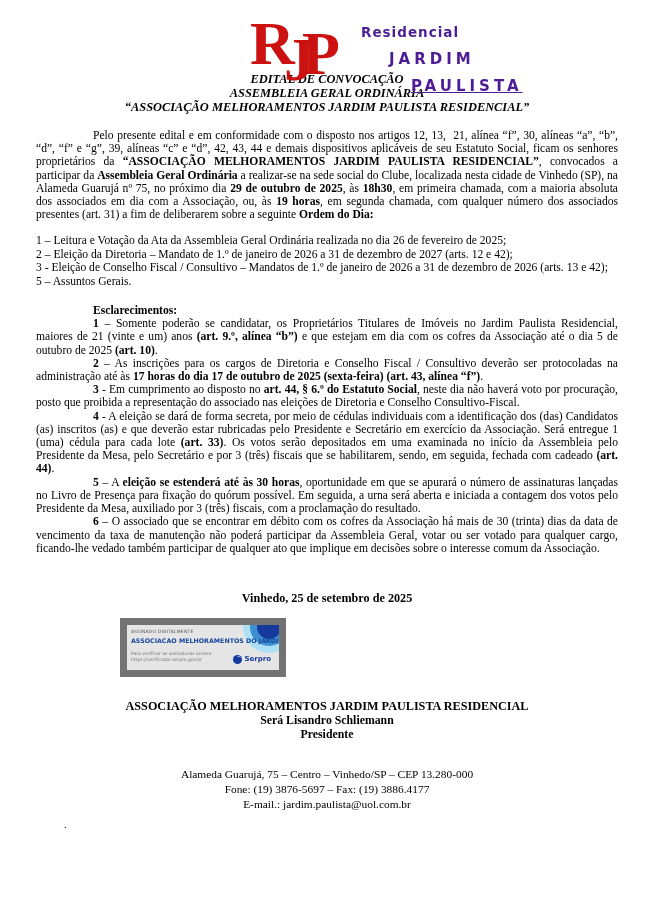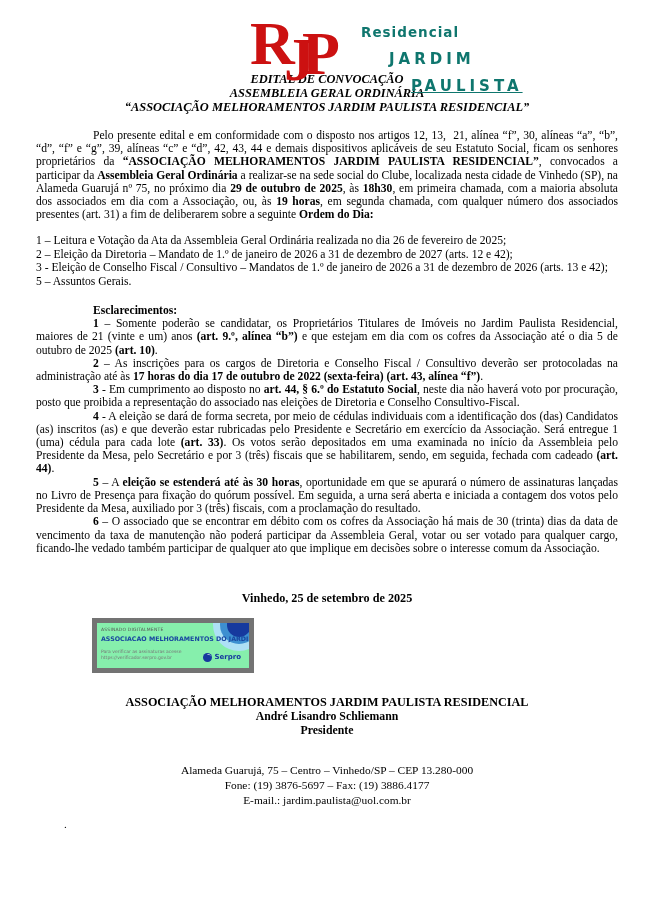--- a/index.html
+++ b/index.html
@@ -10,38 +10,38 @@
     font-family:"Liberation Serif", serif;
     color:#000;
     overflow:hidden;
   }
   
   .letterhead{position:absolute;top:0;left:0;width:100%;height:120px;}
   .mono{position:absolute;font-family:"Liberation Serif",serif;font-weight:bold;color:#cc1111;line-height:1;}
   .mono-r{left:250px;top:12px;font-size:62px;}
   .mono-j{left:284px;top:28px;font-size:62px;}
   .mono-p{left:302px;top:22px;font-size:62px;}
-  .brand{position:absolute;font-family:"DejaVu Sans",sans-serif;font-weight:bold;color:#0f766e;}
+  .brand{position:absolute;font-family:"DejaVu Sans",sans-serif;font-weight:bold;color:#4c1d95;}
   .brand-1{left:361px;top:24px;font-size:13.5px;letter-spacing:1px;}
   .brand-2{left:389px;top:50px;font-size:15px;letter-spacing:4px;}
   .brand-3{left:411px;top:77px;font-size:15px;letter-spacing:4px;text-decoration:underline;}
   
   .title-block{margin:0 36px;padding-top:72px;text-align:center;font-weight:bold;font-size:12.4px;line-height:14px;font-style:italic;}
   
   .body-par{margin:0 36px;text-align:justify;text-indent:57px;font-size:11.6px;line-height:13.2px;}
   .intro{margin-top:15px;}
   .agenda{margin:13px 36px 0;font-weight:normal;font-size:11.6px;line-height:13.4px;text-align:justify;}
   .clar{margin-top:16px;}
   .clar-heading{font-weight:bold;}
   b{font-weight:bold;}
   
   .date-line{margin-top:36px;text-align:center;font-weight:bold;font-size:12.2px;}
   .stamp{
-    position:relative;margin:12px 0 0 92px;width:152px;height:45px;
-    background:#86efac;border:5px solid #737373;overflow:hidden;
+    position:relative;margin:12px 0 0 120px;width:152px;height:45px;
+    background:#e5e5e5;border:7px solid #737373;overflow:hidden;
     font-family:"DejaVu Sans",sans-serif;
   }
   .stamp-arcs{position:absolute;top:0;right:0;width:46px;height:30px;}
   .st-header{position:absolute;left:4px;top:4px;font-size:4.5px;color:#555;letter-spacing:.2px;}
   .st-org{position:absolute;left:4px;top:12px;font-size:6.3px;font-weight:bold;color:#1846a0;white-space:nowrap;}
   .st-verify{position:absolute;left:4px;top:26px;font-size:4.5px;color:#777;line-height:6px;}
   .serpro{position:absolute;right:8px;bottom:6px;display:flex;align-items:center;gap:2px;}
   .serpro-text{font-size:7px;font-weight:bold;color:#16399e;font-family:"DejaVu Sans",sans-serif;}
   .sig{margin-top:22px;text-align:center;font-weight:bold;line-height:14px;}
   .sig-org{font-size:12.2px;}
@@ -77,21 +77,21 @@
   <div class="agenda">
     <div class="agenda-item">1 – Leitura e Votação da Ata da Assembleia Geral Ordinária realizada no dia 26 de fevereiro de 2025;</div>
     <div class="agenda-item">2 – Eleição da Diretoria – Mandato de 1.º de janeiro de 2026 a 31 de dezembro de 2027 (arts. 12 e 42);</div>
     <div class="agenda-item">3 - Eleição de Conselho Fiscal / Consultivo – Mandatos de 1.º de janeiro de 2026 a 31 de dezembro de 2026 (arts. 13 e 42);</div>
     <div class="agenda-item">5 – Assuntos Gerais.</div>
   </div>
 
   <div class="clar">
     <p class="body-par clar-heading">Esclarecimentos:</p>
     <p class="body-par"><b>1</b><span> – Somente poderão se candidatar, os Proprietários Titulares de Imóveis no Jardim Paulista Residencial, maiores de 21 (vinte e um) anos </span><b>(art. 9.º, alínea “b”)</b><span> e que estejam em dia com os cofres da Associação até o dia 5 de outubro de 2025 </span><b>(art. 10)</b><span>.</span></p>
-    <p class="body-par"><b>2</b><span> – As inscrições para os cargos de Diretoria e Conselho Fiscal / Consultivo deverão ser protocoladas na administração até às </span><b>17 horas do dia 17 de outubro de 2022 (sexta-feira) (art. 43, alínea “f”)</b><span>.</span></p>
+    <p class="body-par"><b>2</b><span> – As inscrições para os cargos de Diretoria e Conselho Fiscal / Consultivo deverão ser protocoladas na administração até às </span><b>17 horas do dia 17 de outubro de 2025 (sexta-feira) (art. 43, alínea “f”)</b><span>.</span></p>
     <p class="body-par"><b>3</b><span> - Em cumprimento ao disposto no </span><b>art. 44, § 6.º do Estatuto Social</b><span>, neste dia não haverá voto por procuração, posto que proibida a representação do associado nas eleições de Diretoria e Conselho Consultivo-Fiscal.</span></p>
     <p class="body-par"><b>4</b><span> - A eleição se dará de forma secreta, por meio de cédulas individuais com a identificação dos (das) Candidatos (as) inscritos (as) e que deverão estar rubricadas pelo Presidente e Secretário em exercício da Associação. Será entregue 1 (uma) cédula para cada lote </span><b>(art. 33)</b><span>. Os votos serão depositados em uma examinada no início da Assembleia pelo Presidente da Mesa, pelo Secretário e por 3 (três) fiscais que se habilitarem, sendo, em seguida, fechada com cadeado </span><b>(art. 44)</b><span>.</span></p>
     <p class="body-par"><b>5</b><span> – A </span><b>eleição se estenderá até às 30 horas</b><span>, oportunidade em que se apurará o número de assinaturas lançadas no Livro de Presença para fixação do quórum possível. Em seguida, a urna será aberta e iniciada a contagem dos votos pelo Presidente da Mesa, auxiliado por 3 (três) fiscais, com a proclamação do resultado.</span></p>
     <p class="body-par"><b>6</b><span> – O associado que se encontrar em débito com os cofres da Associação há mais de 30 (trinta) dias da data de vencimento da taxa de manutenção não poderá participar da Assembleia Geral, votar ou ser votado para qualquer cargo, ficando-lhe vedado também participar de qualquer ato que implique em decisões sobre o interesse comum da Associação.</span></p>
   </div>
 
   <div class="date-line">Vinhedo, 25 de setembro de 2025</div>
 
   <div class="stamp">
     <svg class="stamp-arcs" viewBox="0 0 46 30" xmlns="http://www.w3.org/2000/svg">
@@ -109,21 +109,21 @@
       <svg width="9" height="9" viewBox="0 0 10 10" xmlns="http://www.w3.org/2000/svg">
         <circle cx="5" cy="5" r="5" fill="#16399e"></circle>
         <path d="M5 1 A4 4 0 0 1 9 5 A3 3 0 0 0 5 2 Z" fill="#ffffff"></path>
       </svg>
       <span class="serpro-text">Serpro</span>
     </div>
   </div>
 
   <div class="sig">
     <div class="sig-org">ASSOCIAÇÃO MELHORAMENTOS JARDIM PAULISTA RESIDENCIAL</div>
-    <div class="sig-name">André Lisandro Schliemann</div>
+    <div class="sig-name">Será Lisandro Schliemann</div>
     <div class="sig-role">Presidente</div>
   </div>
 
   <div class="stray-dot">.</div>
 
   <footer class="doc-footer">
     <div>Alameda Guarujá, 75 – Centro – Vinhedo/SP – CEP 13.280-000</div>
     <div>Fone: (19) 3876-5697 – Fax: (19) 3886.4177</div>
     <div>E-mail.: jardim.paulista@uol.com.br</div>
   </footer>

